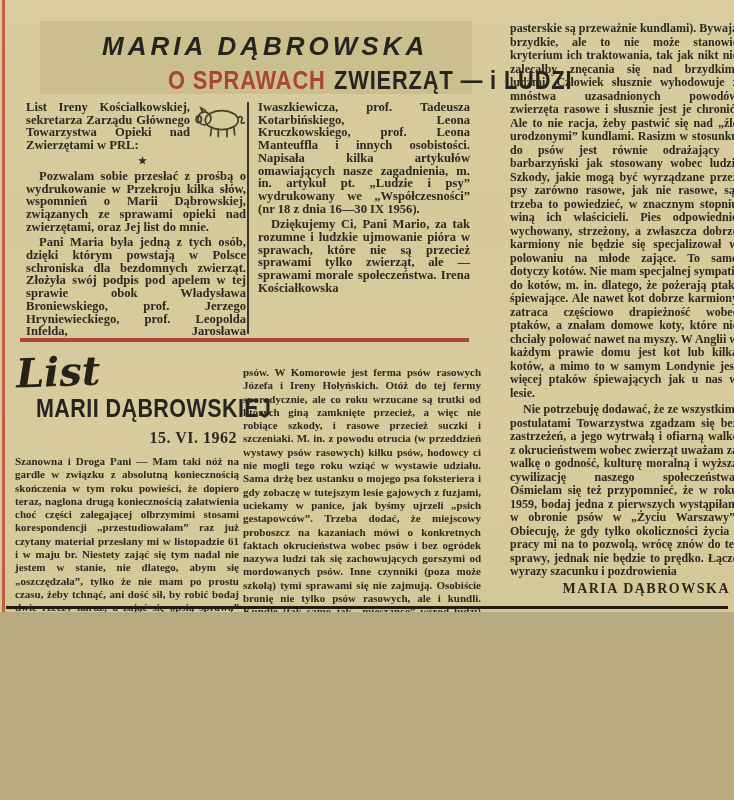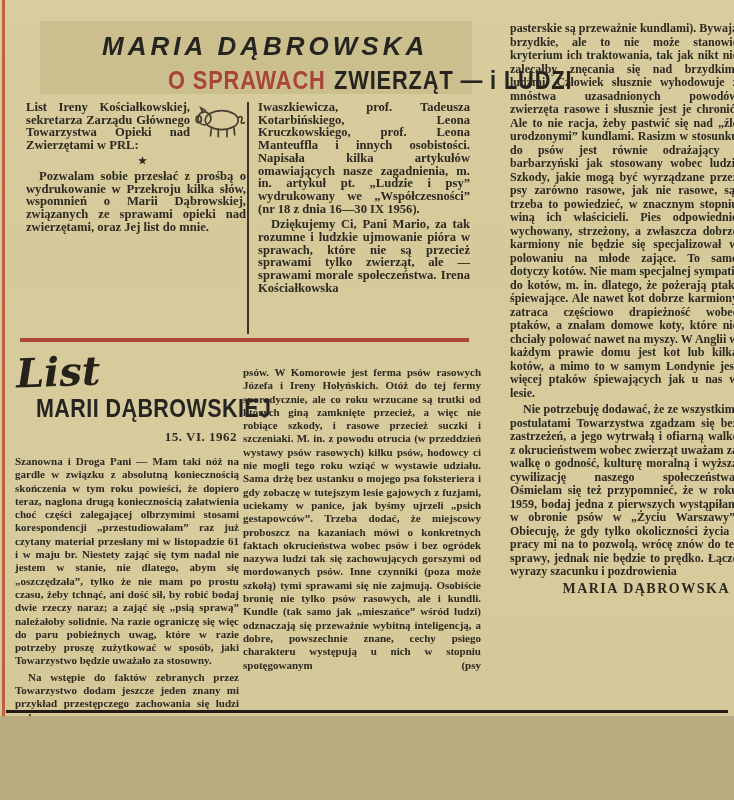--- a/index.html
+++ b/index.html
@@ -1,17 +1,17 @@
 <!DOCTYPE html>
 <html><head>
 <meta charset="utf-8">
 <style>
   html,body{margin:0;padding:0;background:#b8ab80;}
   .page{
-    position:relative;width:734px;height:716px;overflow:hidden;
+    position:relative;width:734px;height:612px;overflow:hidden;
     background:linear-gradient(180deg,#d9cd9f 0%,#d6ca9b 35%,#d8cb9d 70%,#d5c898 100%);
     font-family:"Liberation Serif",serif;
     color:#2d2921;
   }
   
   .edge-red{position:absolute;left:2px;top:0;width:3px;height:100%;background:#bf4a32;opacity:.85;}
   .rule-bottom{position:absolute;left:6px;bottom:3px;width:722px;height:3px;background:#211d16;}
   .rule-red{position:absolute;left:20px;top:338px;width:449px;height:4px;background:#ad4538;}
   .divider-v{position:absolute;left:247px;top:102px;width:2px;height:232px;background:#3b352b;}
 
@@ -50,21 +50,21 @@
     font-size:40px;line-height:40px;color:#262219;transform:rotate(-2deg);
   }
   .letter-caps{
     position:absolute;left:36px;top:394px;white-space:nowrap;
     font-family:"Liberation Sans",sans-serif;font-weight:700;
     font-size:25px;letter-spacing:.5px;color:#262420;
     transform:scaleX(.86);transform-origin:left center;
   }
   .letter-date{
     position:absolute;left:15px;top:429px;width:222px;text-align:right;
-    font-size:13px;font-weight:700;letter-spacing:.5px;
+    font-size:16px;font-weight:700;letter-spacing:.5px;
   }
 
   .letter-col{font-size:11px;line-height:13.3px;}
   .letter-col1{left:15px;top:455px;width:224px;}
   .letter-col2{left:243px;top:366px;width:238px;}
 
   .right-col{left:490px;top:22px;width:228px;font-size:12px;line-height:13.5px;margin-left:20px;}
   .sig-right{
     text-align:right;padding-right:8px;margin-top:9px;text-indent:0;
     font-size:14px;letter-spacing:1.5px;font-weight:700;white-space:nowrap;
@@ -94,20 +94,21 @@
         <line x1="28" y1="30" x2="28" y2="38"></line>
         <line x1="38" y1="30" x2="38" y2="38"></line>
         <line x1="46" y1="28" x2="47" y2="36"></line>
         <path d="M51 16 q6 -3 4 3 q-2 5 3 3"></path>
         <path d="M10 10 l-2 -5 l5 3"></path>
       </svg>
       <span>List Ireny Kościałkowskiej, sekretarza Zarządu Głównego Towarzystwa Opieki nad Zwierzętami w PRL:</span>
     </p>
     <p class="star-line">★</p>
     <p>Pozwalam sobie przesłać z prośbą o wydrukowanie w Przekroju kilka słów, wspomnień o Marii Dąbrowskiej, związanych ze sprawami opieki nad zwierzętami, oraz Jej list do mnie.</p>
+    <p class="cont-end">Pani Maria była jedną z tych osób, dzięki którym powstają w Polsce schroniska dla bezdomnych zwierząt. Złożyła swój podpis pod apelem w tej sprawie obok Władysława Broniewskiego, prof. Jerzego Hryniewieckiego, prof. Leopolda Infelda, Jarosława</p>
   </div>
 
   <div class="divider-v"></div>
 
   <div class="col intro-col intro-col2">
     <p class="noindent">Iwaszkiewicza, prof. Tadeusza Kotarbińskiego, Leona Kruczkowskiego, prof. Leona Manteuffla i innych osobistości. Napisała kilka artykułów omawiających nasze zagadnienia, m. in. artykuł pt. „Ludzie i psy” wydrukowany we „Współczesności” (nr 18 z dnia 16—30 IX 1956).</p>
     <p>
       <span>Dziękujemy Ci, Pani Mario, za tak rozumne i ludzkie ujmowanie pióra w sprawach, które nie są przecież sprawami tylko zwierząt, ale — sprawami morale społeczeństwa.</span>
       <span class="inline-sig">Irena Kościałkowska</span>
     </p>

